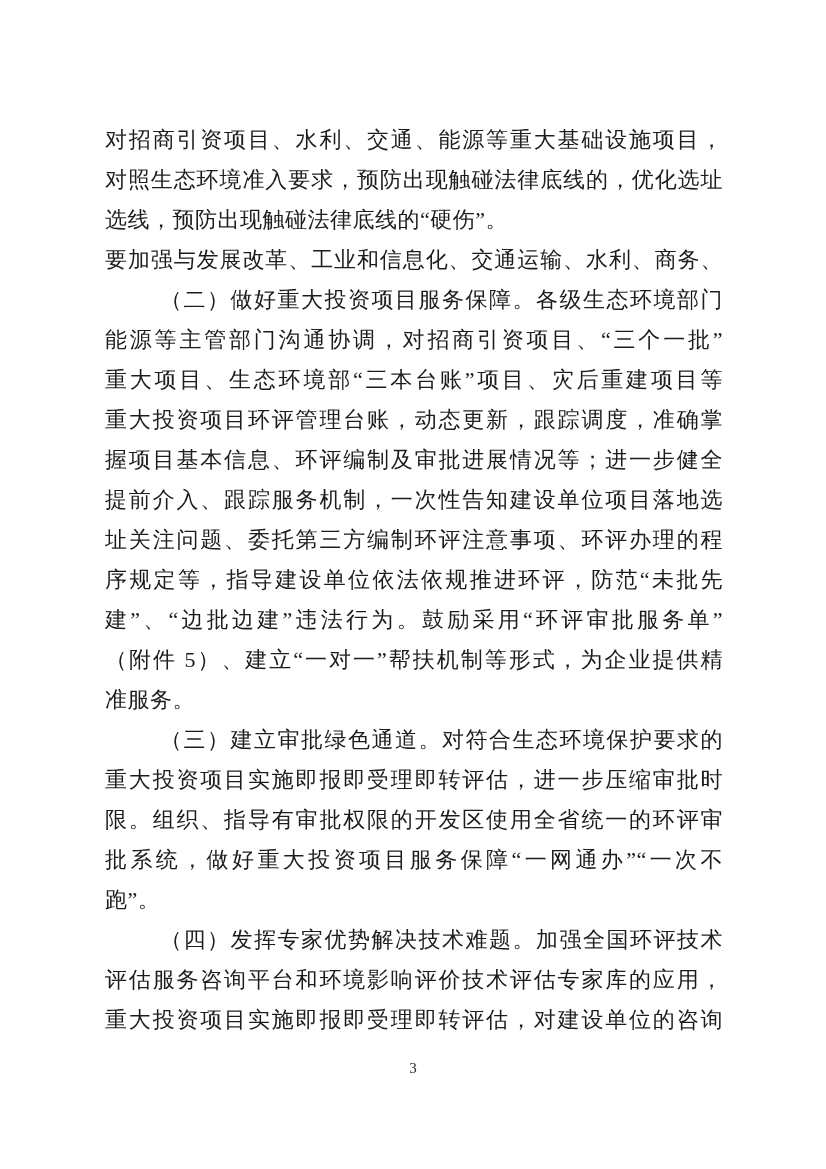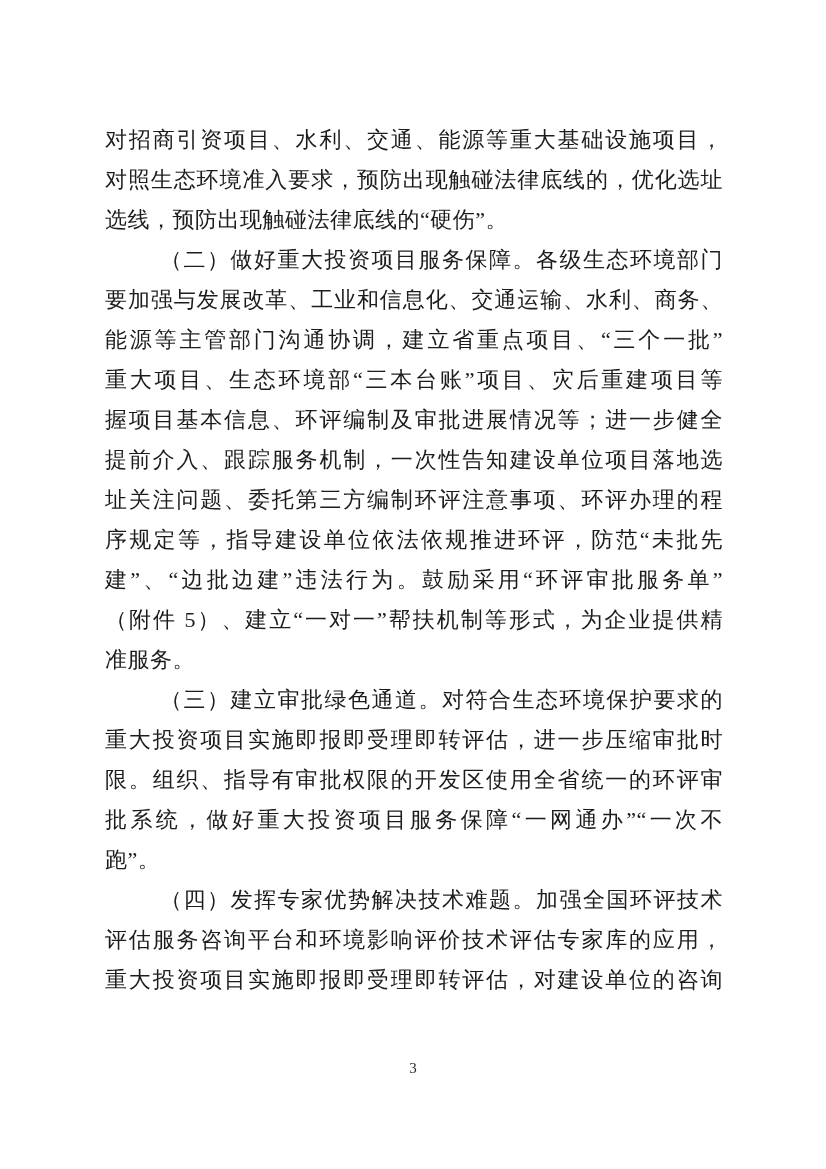--- a/index.html
+++ b/index.html
@@ -57,24 +57,25 @@
   }
 </style>
 </head>
 <body>
 
 <div class="page">
   <div class="text-block">
       <div class="line fill">对招商引资项目、水利、交通、能源等重大基础设施项目，</div>
       <div class="line fill">对照生态环境准入要求，预防出现触碰法律底线的，优化选址</div>
       <div class="line end">选线，预防出现触碰法律底线的“硬伤”。</div>
+      <div class="line fill">要加强与发展改革、工业和信息化、交通运输、水利、商务、</div>
       <div class="line fill indent">（二）做好重大投资项目服务保障。各级生态环境部门</div>
-      <div class="line fill">要加强与发展改革、工业和信息化、交通运输、水利、商务、</div>
-      <div class="line fill">能源等主管部门沟通协调，建立省重点项目、“三个一批”</div>
+      <div class="line fill">能源等主管部门沟通协调，对招商引资项目、“三个一批”</div>
       <div class="line fill">重大项目、生态环境部“三本台账”项目、灾后重建项目等</div>
+      <div class="line fill">重大投资项目环评管理台账，动态更新，跟踪调度，准确掌</div>
       <div class="line fill">握项目基本信息、环评编制及审批进展情况等；进一步健全</div>
       <div class="line fill">提前介入、跟踪服务机制，一次性告知建设单位项目落地选</div>
       <div class="line fill">址关注问题、委托第三方编制环评注意事项、环评办理的程</div>
       <div class="line fill">序规定等，指导建设单位依法依规推进环评，防范“未批先</div>
       <div class="line fill">建”、“边批边建”违法行为。鼓励采用“环评审批服务单”</div>
       <div class="line fill">（附件 5）、建立“一对一”帮扶机制等形式，为企业提供精</div>
       <div class="line end">准服务。</div>
       <div class="line fill indent">（三）建立审批绿色通道。对符合生态环境保护要求的</div>
       <div class="line fill">重大投资项目实施即报即受理即转评估，进一步压缩审批时</div>
       <div class="line fill">限。组织、指导有审批权限的开发区使用全省统一的环评审</div>

